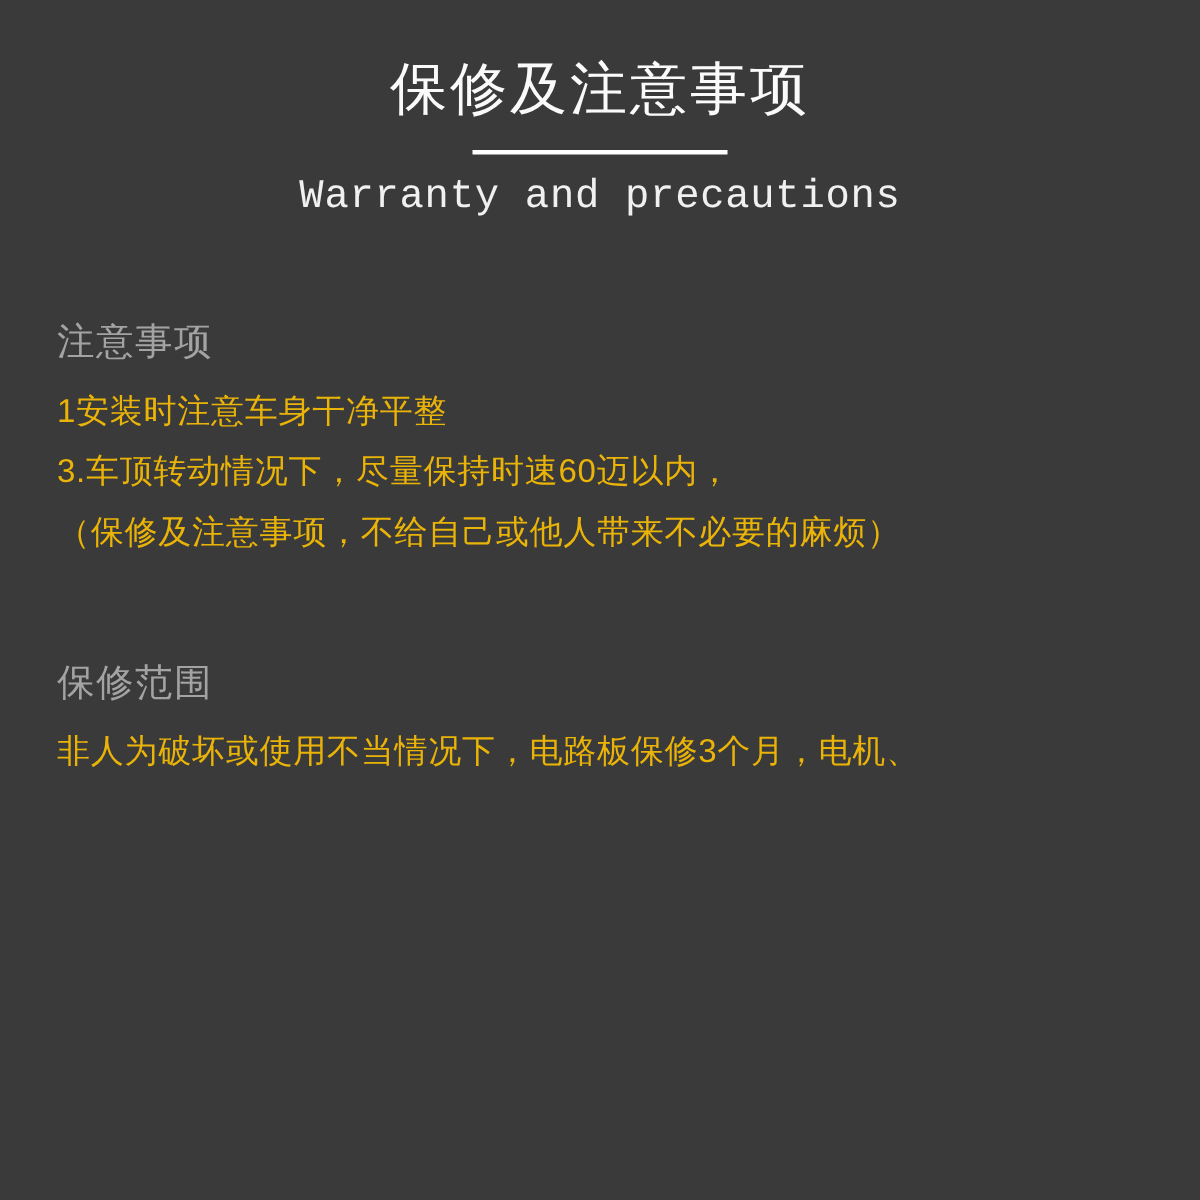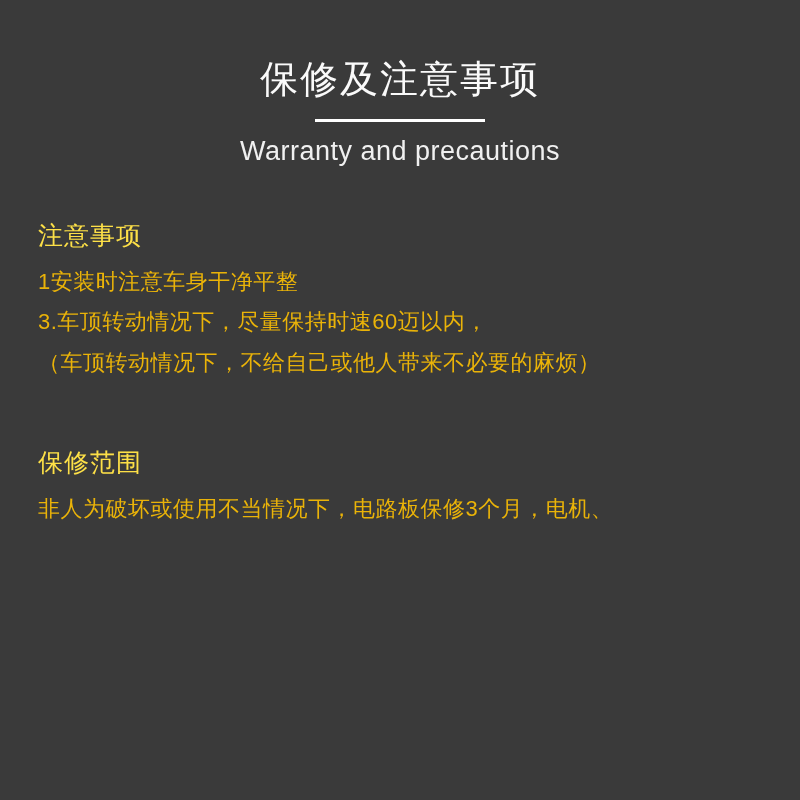--- a/index.html
+++ b/index.html
@@ -15,21 +15,21 @@
     overflow: hidden;
   }
   .page {
     position: relative;
     width: 800px;
     height: 800px;
     box-sizing: border-box;
     background: #3a3a3a;
   }
   .header {
-    padding-top: 57px;
+    padding-top: 38px;
     text-align: center;
   }
   .title-cn {
     font-size: 38px;
     letter-spacing: 2px;
     font-weight: 400;
     color: #fafafa;
     line-height: 1.2;
     margin: 0;
   }
@@ -37,32 +37,33 @@
     width: 170px;
     height: 3px;
     background: #ffffff;
     margin: 16px auto 14px auto;
   }
   .title-en {
     font-size: 27px;
     font-weight: 400;
     letter-spacing: 0.5px;
     color: #f0f0f0;
-    margin: 0;
+    margin: 12px;
+    font-family: Liberation Mono, monospace;
   }
   .body-block {
     padding: 0 38px;
   }
   .section {
     margin-top: 0;
   }
   .section-heading {
     font-size: 25px;
     font-weight: 400;
-    color: #fde047;
+    color: #a3a3a3;
     margin: 0 0 10px 0;
     letter-spacing: 1px;
   }
   .section-line {
     font-size: 22px;
     font-weight: 400;
     line-height: 1.85;
     color: #eab308;
     letter-spacing: 0.5px;
     white-space: pre-wrap;
@@ -82,21 +83,21 @@
   </div>
 
   <div class="body-block">
 
     <div class="spacer-notes"></div>
 
     <div class="section">
       <div class="section-heading">注意事项</div>
       <div class="section-line">1安装时注意车身干净平整</div>
       <div class="section-line">3.车顶转动情况下，尽量保持时速60迈以内，</div>
-      <div class="section-line">（车顶转动情况下，不给自己或他人带来不必要的麻烦）</div>
+      <div class="section-line">（保修及注意事项，不给自己或他人带来不必要的麻烦）</div>
     </div>
 
     <div class="spacer-warranty"></div>
 
     <div class="section">
       <div class="section-heading">保修范围</div>
       <div class="section-line">非人为破坏或使用不当情况下，电路板保修3个月，电机、</div>
     </div>
 
   </div>

